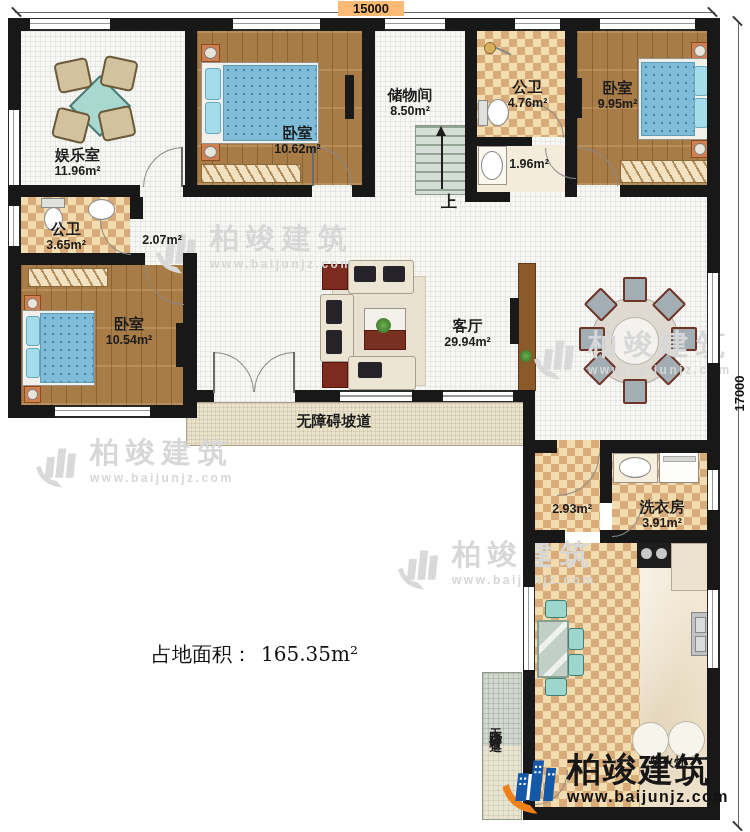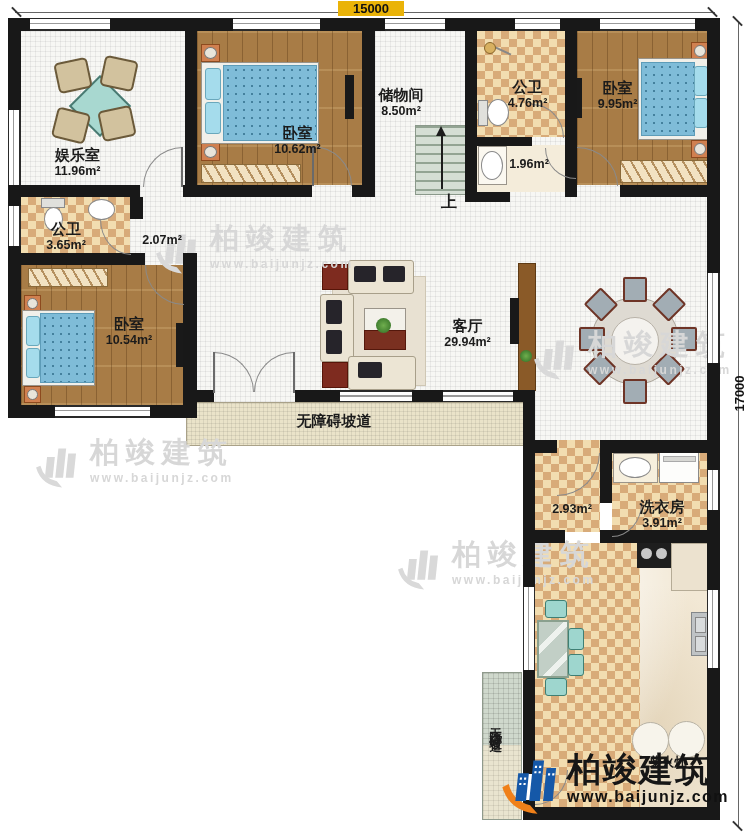--- a/index.html
+++ b/index.html
@@ -31,21 +31,21 @@
   .redtab{position:absolute;background:#7e2b1f;border:1px solid #571509}
   .chairD{position:absolute;background:#a2adb4;border:2px solid #6e3426;border-radius:2px;box-sizing:border-box}
   .kchair{position:absolute;background:#9ed6ce;border:1px solid #3f7f74;border-radius:3px}
   .bowl{position:absolute;background:#fff;border:1.5px solid #8a8a8a;border-radius:50%}
   .tank{position:absolute;background:#e0e0dc;border:1px solid #8a8a8a}
   .wm{position:absolute;display:flex;align-items:flex-start;gap:8px;color:#d7d7d7;pointer-events:none}
   .wm .t1{font-size:29px;font-weight:bold;letter-spacing:7px;line-height:1}
   .wm .t2{font-size:12px;font-weight:bold;letter-spacing:2.5px;line-height:1;margin-top:5px}
   .dimline{position:absolute;background:#666}
   .tick{position:absolute;width:13px;height:2px;background:#333;transform:rotate(45deg)}
-  .dimlbl{position:absolute;font-size:13px;font-weight:bold;color:#111;background:#eab308;padding:0 3px;text-align:center}
+  .dimlbl{position:absolute;font-size:13px;font-weight:bold;color:#111;background:#fdba74;padding:0 3px;text-align:center}
   .stairs{position:absolute;background:#d5ded4;border:1px solid #8b998b;background-image:repeating-linear-gradient(#93a493 0 2px,transparent 2px 9px)}
   #titlerow{position:absolute;left:100px;top:483px;display:flex;align-items:flex-end;gap:20px;border-bottom:3px solid #1a1a1a;padding:0 12px 6px 2px}
   #titlerow .ttl{font-size:42px;font-weight:bold;letter-spacing:3px;color:#141414}
   #titlerow .tscale{font-size:38px;font-family:"DejaVu Sans Mono",monospace;color:#141414}
   .stat{position:absolute;left:152px;font-size:20px;font-family:"DejaVu Serif","Liberation Serif",serif;color:#101010;white-space:nowrap}
   .stat .sv{margin-left:9px}
   #logo{position:absolute;left:497px;top:752px;display:flex;align-items:flex-start;gap:6px}
   #logo .lb1{font-size:34px;font-weight:900;letter-spacing:2px;color:#161616;line-height:1}
   #logo .lb2{font-size:16px;font-weight:bold;letter-spacing:1.5px;color:#111;line-height:1;margin-top:3px}
   .vert{writing-mode:vertical-rl;letter-spacing:3px}
@@ -295,21 +295,21 @@
   <div class="door" style="left:535px;top:770px;width:33px;height:35px;border-bottom-width:1.5px;border-right-width:1.5px;border-bottom-right-radius:100%"></div>
 
   <div class="lbl" style="left:40px;top:146px;width:75px">
     <div class="nm">娱乐室</div>
       <div class="ar">11.96m²</div>
     </div>
   <div class="lbl" style="left:255px;top:124px;width:85px">
     <div class="nm">卧室</div>
       <div class="ar">10.62m²</div>
     </div>
-  <div class="lbl" style="left:361px;top:86px;width:80px">
+  <div class="lbl" style="left:370px;top:86px;width:80px">
     <div class="nm">储物间</div>
       <div class="ar">8.50m²</div>
     </div>
   <div class="lbl" style="left:495px;top:78px;width:65px">
     <div class="nm">公卫</div>
       <div class="ar">4.76m²</div>
     </div>
   <div class="lbl" style="left:585px;top:79px;width:65px">
     <div class="nm">卧室</div>
       <div class="ar">9.95m²</div>
@@ -340,20 +340,22 @@
 
   <div class="dimline" style="left:15px;top:12px;width:700px;height:1px"></div>
   <div class="tick" style="left:10px;top:11px"></div>
   <div class="tick" style="left:706px;top:11px"></div>
   <div class="dimlbl" style="left:338px;top:1px;width:60px">15000</div>
   <div class="dimline" style="left:738px;top:22px;width:1px;height:806px"></div>
   <div class="tick" style="left:731px;top:20px"></div>
   <div class="tick" style="left:731px;top:825px"></div>
   <div class="dimlbl" style="left:706px;top:386px;width:60px;background:transparent;transform:rotate(-90deg)">17000</div>
 
+  <div class="stat" style="top:641px">
+    <span>占地面积：</span><span class="sv">165.35m²</span></div>
 
   <div id="logo">
     <svg width="64" height="64" viewBox="0 0 60 60">
       <path d="M5 33 Q12 56 38 58 L31 50 Q15 46 11 30 Z" fill="#f08019"></path>
       <g transform="skewX(-6)">
         <rect x="22" y="20" width="10" height="26" fill="#1558a8"></rect>
         <rect x="35" y="8" width="10" height="38" fill="#1558a8"></rect>
         <rect x="48" y="15" width="9" height="31" fill="#1558a8"></rect>
         <rect x="24" y="24" width="2" height="2" fill="#fff"></rect>
           <rect x="28" y="24" width="2" height="2" fill="#fff"></rect>

